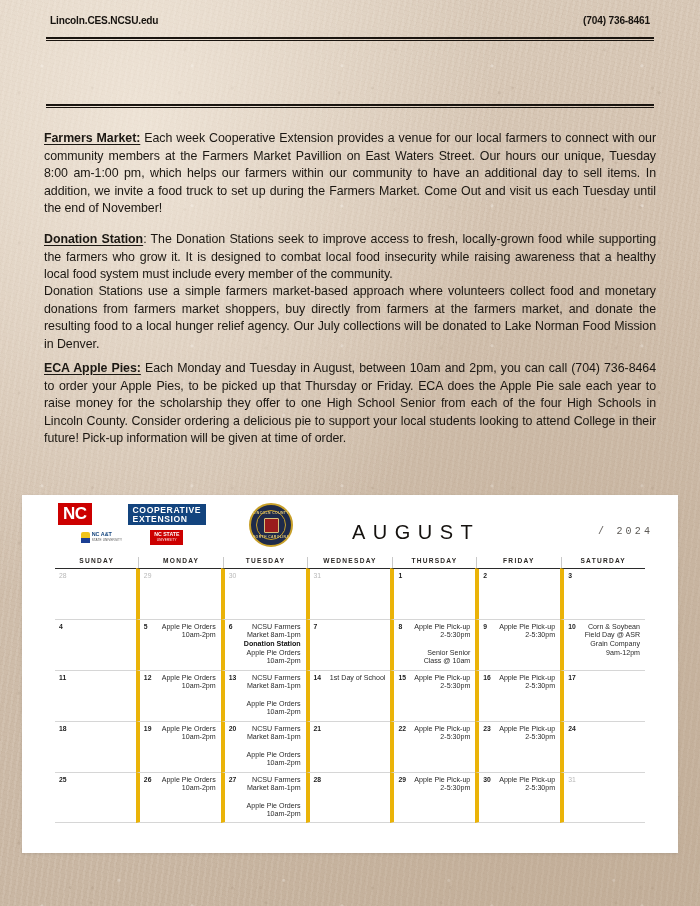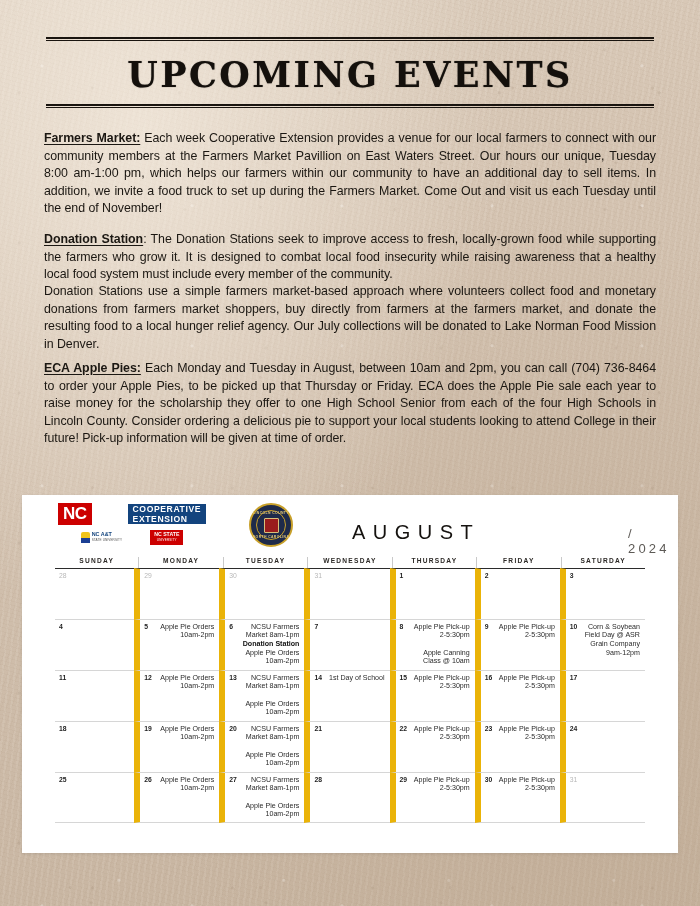--- a/index.html
+++ b/index.html
@@ -123,21 +123,21 @@
   }
 
   
   #nc-extension-logo {
     position: absolute;
     left: 36px; top: 8px;
     display: flex;
     flex-direction: column;
     align-items: center;
   }
-  .nc-lockup { display: flex; align-items: center; height: 22px; }
+  .nc-lockup { display: flex; align-items: flex-end; height: 22px; }
   .nc-red {
     background: #cc0000;
     color: #fff;
     font-weight: 700;
     font-size: 17px;
     line-height: 22px;
     padding: 0 5px;
     letter-spacing: -0.5px;
   }
   .nc-blue {
@@ -211,24 +211,25 @@
   #calendar-month-title {
     position: absolute;
     left: 330px; top: 26px;
     font-size: 20px;
     font-weight: 400;
     letter-spacing: 7.5px;
     color: #15120f;
   }
   #calendar-year {
     position: absolute;
-    left: 606px; top: 31px;
-    font-size: 13px;
+    left: 576px; top: 31px;
+    font-size: 10px;
     letter-spacing: 3.2px;
     color: #5d5a56;
+    font-family: Liberation Mono, monospace;
   }
 
   
   #calendar-grid {
     position: absolute;
     left: 33px; top: 62px;
     width: 590px;
   }
   .weekday-row { display: flex; }
   .weekday {
@@ -241,21 +242,21 @@
     padding-bottom: 4px;
     border-left: 1px solid #c9c9c9;
   }
   .weekday:first-child { border-left: none; }
 
   .week-row { display: flex; }
   .day-cell {
     flex: 1 1 0;
     min-width: 0;
     height: 51px;
-    border-left: 6px solid #eab308;
+    border-left: 4px solid #eab308;
     border-top: 1px solid #d6d6d6;
     padding: 2px 5px 0 4px;
     position: relative;
     overflow: hidden;
   }
   .day-cell:first-child { border-left: none; }
   .week-row.first .day-cell { border-top: 1.6px solid #2b2b2b; }
   .week-row:last-child .day-cell { border-bottom: 1px solid #d6d6d6; }
 
   .day-num {
@@ -292,24 +293,27 @@
     color: #141008;
   }
 </style>
 </head>
 <body>
 
 <div id="paper-bg"></div>
 
 <div id="page">
 
+  <div class="topline">
+    <span class="left">Lincoln.CES.NCSU.edu</span>
+    <span class="right">(704) 736-8461</span>
+  </div>
 
   <div class="rule top"></div>
 
-  <div id="page-title">UPCOMING EVENTS</div>
 
   <div class="rule bottom"></div>
 
   <p class="body-text" id="para-farmers-market">
     <span class="lead">Farmers Market:</span><span> Each week Cooperative Extension provides a venue for our local farmers to connect with our community members at the Farmers Market Pavillion on East Waters Street. Our hours our unique, Tuesday 8:00 am-1:00 pm, which helps our farmers within our community to have an additional day to sell items. In addition, we invite a food truck to set up during the Farmers Market. Come Out and visit us each Tuesday until the end of November!</span>
   </p>
 
   <p class="body-text" id="para-donation-station-2">
     <span>Donation Stations use a simple farmers market-based approach where volunteers collect food and monetary donations from farmers market shoppers, buy directly from farmers at the farmers market, and donate the resulting food to a local hunger relief agency. Our July collections will be donated to Lake Norman Food Mission in Denver.</span>
   </p>
@@ -418,21 +422,21 @@
             </div>
             <div class="day-cell">
               <div class="day-num">7</div>
             </div>
             <div class="day-cell">
               <div class="day-num">8</div>
               <div class="day-events">
                 <span class="ev">Apple Pie Pick-up</span>
                 <span class="ev">2-5:30pm</span>
                 <span class="ev spacer"></span>
-                <span class="ev">Apple Canning</span>
+                <span class="ev">Senior Senior</span>
                 <span class="ev">Class @ 10am</span>
               </div>
             </div>
             <div class="day-cell">
               <div class="day-num">9</div>
               <div class="day-events">
                 <span class="ev">Apple Pie Pick-up</span>
                 <span class="ev">2-5:30pm</span>
               </div>
             </div>

